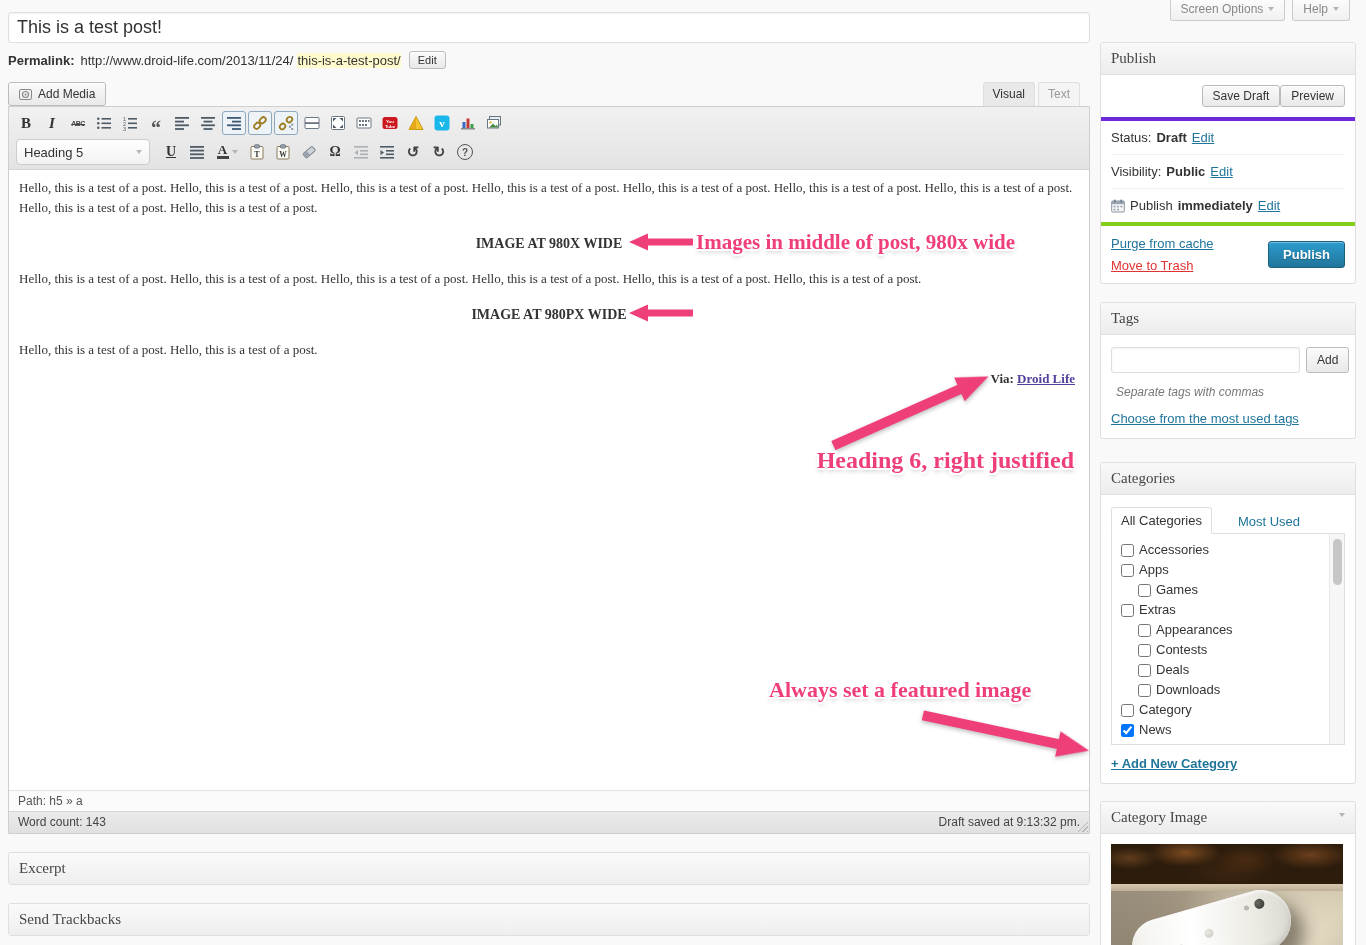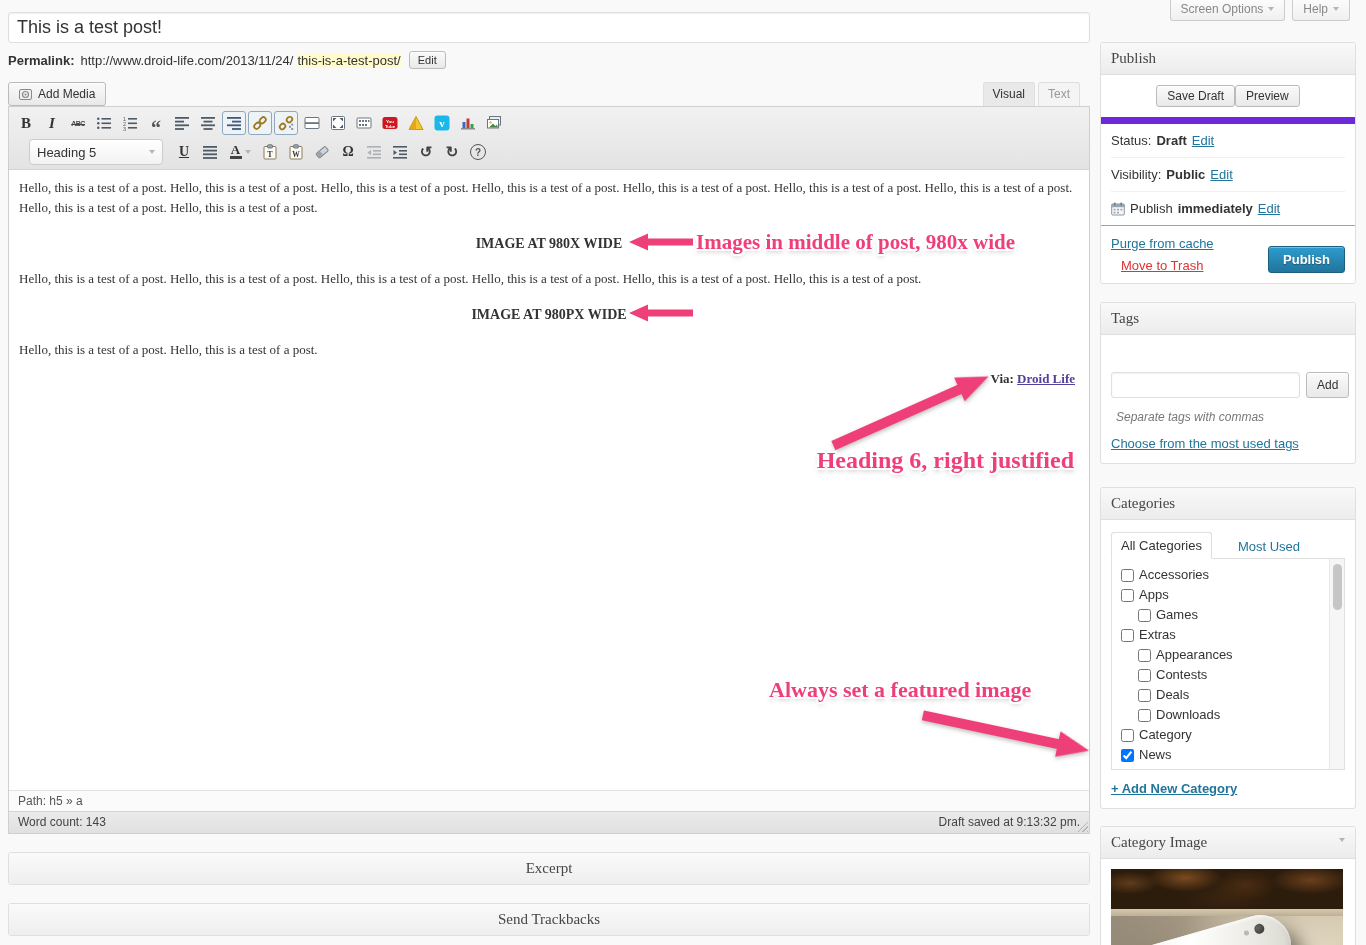--- a/index.html
+++ b/index.html
@@ -51,21 +51,21 @@
   .gU{font-family:"Liberation Serif",serif;font-size:14px;font-weight:bold;text-decoration:underline;color:#333;}
   .gO{font-family:"Liberation Serif",serif;font-size:14px;font-weight:bold;color:#333;}
   .gUndo{font-size:15px;color:#444;font-weight:bold;}
   .ghelp{width:14px;height:14px;border:1.5px solid #555;border-radius:50%;font-size:10px;font-weight:bold;
          display:flex;align-items:center;justify-content:center;color:#555;}
   .gAwrap{display:flex;flex-direction:column;align-items:center;line-height:10px;}
   .gA{font-family:"Liberation Serif",serif;font-weight:bold;font-size:13px;color:#333;}
   .gAbar{width:12px;height:3px;background:#444;margin-top:1px;}
   .h-select{width:118px;height:24px;border:1px solid #ccc;border-radius:4px;cursor:pointer;
             background:linear-gradient(#fff,#f2f2f2);font-size:13px;color:#333;
-            display:flex;align-items:center;justify-content:space-between;padding:0 7px;margin:0 7px 0 15px;}
+            display:flex;align-items:center;justify-content:space-between;padding:0 7px;margin:0 7px 0 2px;}
 
   .content{position:relative;height:620px;padding:8px 10px;box-sizing:border-box;overflow:visible;
            font-family:"Liberation Serif","DejaVu Serif",serif;font-size:13px;line-height:1.55;
            color:#333;background:#fff;cursor:text;}
   .content p{margin:0 0 9px;}
   .c-head{position:relative;text-align:center;font-weight:700;font-size:14px;margin:15px 0 14px;}
   .via-line{position:relative;text-align:right;margin-top:6px;font-weight:700;padding-right:4px;}
   .via-link{color:#54409a;text-decoration:underline;font-weight:700;cursor:pointer;}
 
   .anno-text{position:absolute;font-family:Liberation Serif, serif;font-weight:700;color:#ef3f78;
@@ -85,42 +85,42 @@
             color:#444;padding:3px 9px 4px;display:flex;justify-content:space-between;position:relative;}
   .grip{position:absolute;right:1px;bottom:1px;width:13px;height:13px;cursor:se-resize;
         background:repeating-linear-gradient(135deg,transparent 0 2px,#b5b5b5 2px 3px);
         clip-path:polygon(100% 0,100% 100%,0 100%);}
 
   
   .postbox{background:#fff;border:1px solid #dfdfdf;border-radius:3px;}
   .postbox > h3{margin:0;padding:7px 10px;font-family:"Liberation Serif",serif;font-size:15px;
                 font-weight:400;color:#464646;background:linear-gradient(#f9f9f9,#ececec);
                 border-bottom:1px solid #dfdfdf;border-radius:3px 3px 0 0;cursor:pointer;}
-  .postbox.closed > h3{border-bottom:none;background:linear-gradient(#fafafa,#eeeeee);text-align:center;}
+  .postbox.closed > h3{border-bottom:none;background:linear-gradient(#fafafa,#eeeeee);}
   .leftbox{margin-top:18px;}
   .toggle-caret{float:right;margin-top:4px;}
 
   
   .sidebar{position:absolute;left:1100px;top:0;width:256px;}
   .box-publish{margin-top:42px;}
   .box-tags{margin-top:18px;}
   .box-cats{margin-top:23px;}
   .box-feat{margin-top:17px;}
-  .pub-btn-row{display:flex;justify-content:center;padding:10px;border-bottom:7px solid #6d28d9;}
+  .pub-btn-row{display:flex;justify-content:flex-end;padding:10px;border-bottom:4px solid #6d28d9;}
   .misc-row{margin:0 10px;padding:9px 0;font-size:13px;border-bottom:1px solid #f0f0f0;
             display:flex;align-items:center;gap:5px;}
   .misc-row.last{border-bottom:none;}
   .link{color:#21759b;text-decoration:underline;cursor:pointer;}
-  .pub-footer{border-top:1px solid #84cc16;padding:10px;display:flex;justify-content:space-between;align-items:flex-end;}
+  .pub-footer{border-top:4px solid #84cc16;padding:10px;display:flex;justify-content:space-between;align-items:center;}
   .pub-links{display:flex;flex-direction:column;gap:7px;font-size:13px;}
-  .trash{color:#e13232;text-decoration:underline;cursor:pointer;margin-left:10px;}
+  .trash{color:#e13232;text-decoration:underline;cursor:pointer;}
   .publish-btn{background:linear-gradient(#2d9cce,#21759b);border:1px solid #1b607f;color:#fff;
                font-size:13px;padding:5px 14px;border-radius:3px;cursor:pointer;font-family:inherit;
                box-shadow:inset 0 1px 0 rgba(255,255,255,.35);font-weight:bold;text-shadow:0 1px 1px rgba(0,0,0,.3);}
-  .tags-body{padding:12px 10px;margin-top:25px;}
+  .tags-body{padding:12px 10px;}
   .tag-row{display:flex;gap:6px;}
   .tag-input{flex:1;height:24px;border:1px solid #dfdfdf;border-radius:3px;padding:0 5px;outline:none;
              box-shadow:inset 0 1px 2px rgba(0,0,0,.06);font-family:inherit;}
   .hint{font-style:italic;color:#777;font-size:12px;margin:12px 0 12px 5px;}
   .cats-body{padding:12px 10px;}
   .cat-tabs{display:flex;align-items:flex-end;gap:26px;position:relative;z-index:2;margin-bottom:-1px;}
   .cat-tab-active{background:#fff;border:1px solid #dfdfdf;border-bottom:1px solid #fff;
                   border-radius:3px 3px 0 0;padding:5px 9px;font-size:13px;color:#333;cursor:pointer;}
   .cat-tab-link{color:#21759b;font-size:13px;padding:5px 0;cursor:pointer;}
   .cat-panel{border:1px solid #dfdfdf;background:#fff;height:212px;position:relative;

